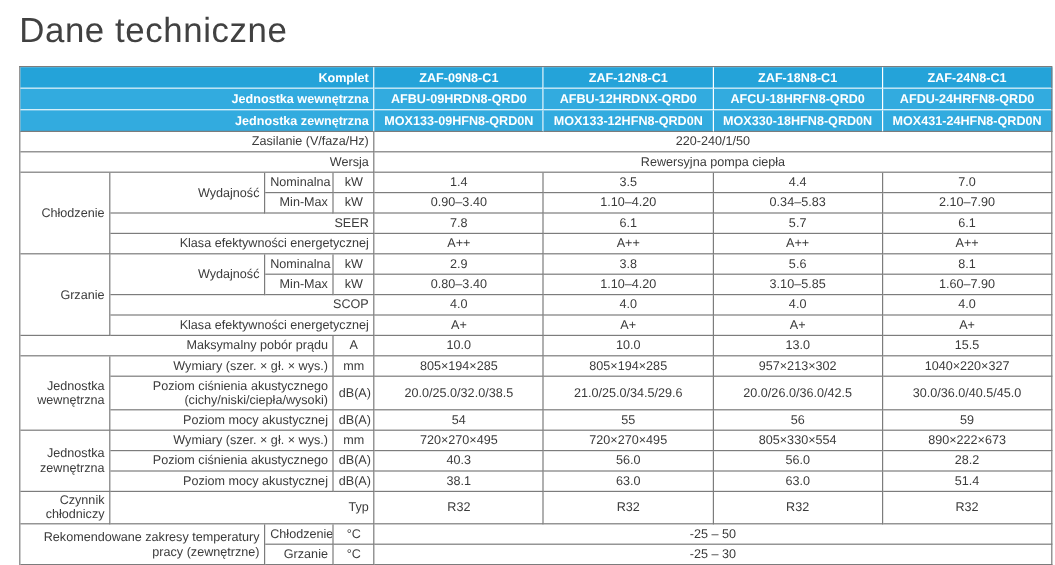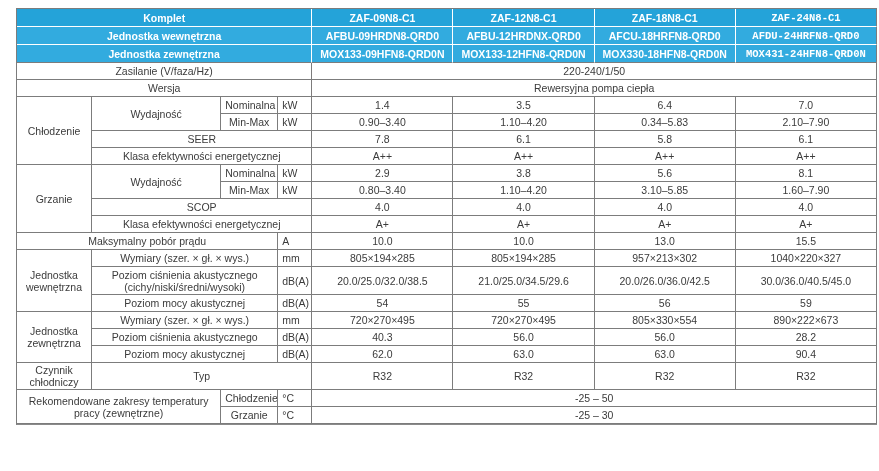--- a/index.html
+++ b/index.html
@@ -36,42 +36,43 @@
   .t td{
     border-right:1px solid var(--bd);
     border-bottom:1px solid var(--bd);
     padding:1px 4px;
     height:17px;
     line-height:12px;
     vertical-align:middle;
     overflow:hidden;
     color:var(--ink);
   }
-  .t td.lbl{text-align:center;}
+  .t td.lbl{text-align:right;}
   .t td.ctr{text-align:center;padding:1px 2px;}
-  .t td.unit{text-align:left;}
+  .t td.unit{text-align:center;}
   
   .t tr.bh td{
     color:#ffffff;
     font-weight:bold;
     border-right:1px solid #ffffff;
     border-bottom:1px solid #ffffff;
     height:18px;
   }
   .t tr.bh1 td{background:var(--blue1);}
   .t tr.bh2 td{background:var(--blue2);}
-  .t tr.bh td:last-child{border-right:1px solid var(--bd);font-family:Liberation Mono, monospace;}
+  .t tr.bh td:last-child{border-right:1px solid var(--bd);}
   .t tr.bhlast td{border-bottom:1px solid var(--bd);}
   .t tr.tall td{height:28px;}
   .t tr.med td{height:25px;}
 </style>
 </head>
 <body>
 
 <div class="page">
+  <h1 class="title">Dane techniczne</h1>
 
   <table class="t">
     <colgroup>
       <col style="width:75px">
         <col style="width:129px">
         <col style="width:57px">
         <col style="width:34px">
       <col style="width:141px">
         <col style="width:141px">
         <col style="width:141px">
@@ -110,36 +111,36 @@
       <td class="ctr" colspan="4">Rewersyjna pompa ciepła</td>
     </tr>
 
     <tr>
       <td class="lbl" rowspan="4">Chłodzenie</td>
       <td class="lbl" rowspan="2">Wydajność</td>
       <td class="lbl">Nominalna</td>
       <td class="unit">kW</td>
       <td class="ctr">1.4</td>
       <td class="ctr">3.5</td>
-      <td class="ctr">6.4</td>
+      <td class="ctr">4.4</td>
       <td class="ctr">7.0</td>
     </tr>
     <tr>
       <td class="lbl">Min-Max</td>
       <td class="unit">kW</td>
       <td class="ctr">0.90–3.40</td>
       <td class="ctr">1.10–4.20</td>
       <td class="ctr">0.34–5.83</td>
       <td class="ctr">2.10–7.90</td>
     </tr>
     <tr>
       <td class="lbl" colspan="3">SEER</td>
       <td class="ctr">7.8</td>
       <td class="ctr">6.1</td>
-      <td class="ctr">5.8</td>
+      <td class="ctr">5.7</td>
       <td class="ctr">6.1</td>
     </tr>
     <tr>
       <td class="lbl" colspan="3">Klasa efektywności energetycznej</td>
       <td class="ctr">A++</td>
       <td class="ctr">A++</td>
       <td class="ctr">A++</td>
       <td class="ctr">A++</td>
     </tr>
 
@@ -188,21 +189,21 @@
     <tr>
       <td class="lbl" rowspan="3">Jednostka wewnętrzna</td>
       <td class="lbl" colspan="2">Wymiary (szer. × gł. × wys.)</td>
       <td class="unit">mm</td>
       <td class="ctr">805×194×285</td>
       <td class="ctr">805×194×285</td>
       <td class="ctr">957×213×302</td>
       <td class="ctr">1040×220×327</td>
     </tr>
     <tr class="tall">
-      <td class="lbl" colspan="2">Poziom ciśnienia akustycznego (cichy/niski/średni/wysoki)</td>
+      <td class="lbl" colspan="2">Poziom ciśnienia akustycznego (cichy/niski/ciepła/wysoki)</td>
       <td class="unit">dB(A)</td>
       <td class="ctr">20.0/25.0/32.0/38.5</td>
       <td class="ctr">21.0/25.0/34.5/29.6</td>
       <td class="ctr">20.0/26.0/36.0/42.5</td>
       <td class="ctr">30.0/36.0/40.5/45.0</td>
     </tr>
     <tr>
       <td class="lbl" colspan="2">Poziom mocy akustycznej</td>
       <td class="unit">dB(A)</td>
       <td class="ctr">54</td>
@@ -224,24 +225,24 @@
       <td class="lbl" colspan="2">Poziom ciśnienia akustycznego</td>
       <td class="unit">dB(A)</td>
       <td class="ctr">40.3</td>
       <td class="ctr">56.0</td>
       <td class="ctr">56.0</td>
       <td class="ctr">28.2</td>
     </tr>
     <tr>
       <td class="lbl" colspan="2">Poziom mocy akustycznej</td>
       <td class="unit">dB(A)</td>
-      <td class="ctr">62.0</td>
+      <td class="ctr">38.1</td>
       <td class="ctr">63.0</td>
       <td class="ctr">63.0</td>
-      <td class="ctr">90.4</td>
+      <td class="ctr">51.4</td>
     </tr>
 
     <tr class="med">
       <td class="lbl">Czynnik chłodniczy</td>
       <td class="lbl" colspan="3">Typ</td>
       <td class="ctr">R32</td>
       <td class="ctr">R32</td>
       <td class="ctr">R32</td>
       <td class="ctr">R32</td>
     </tr>

